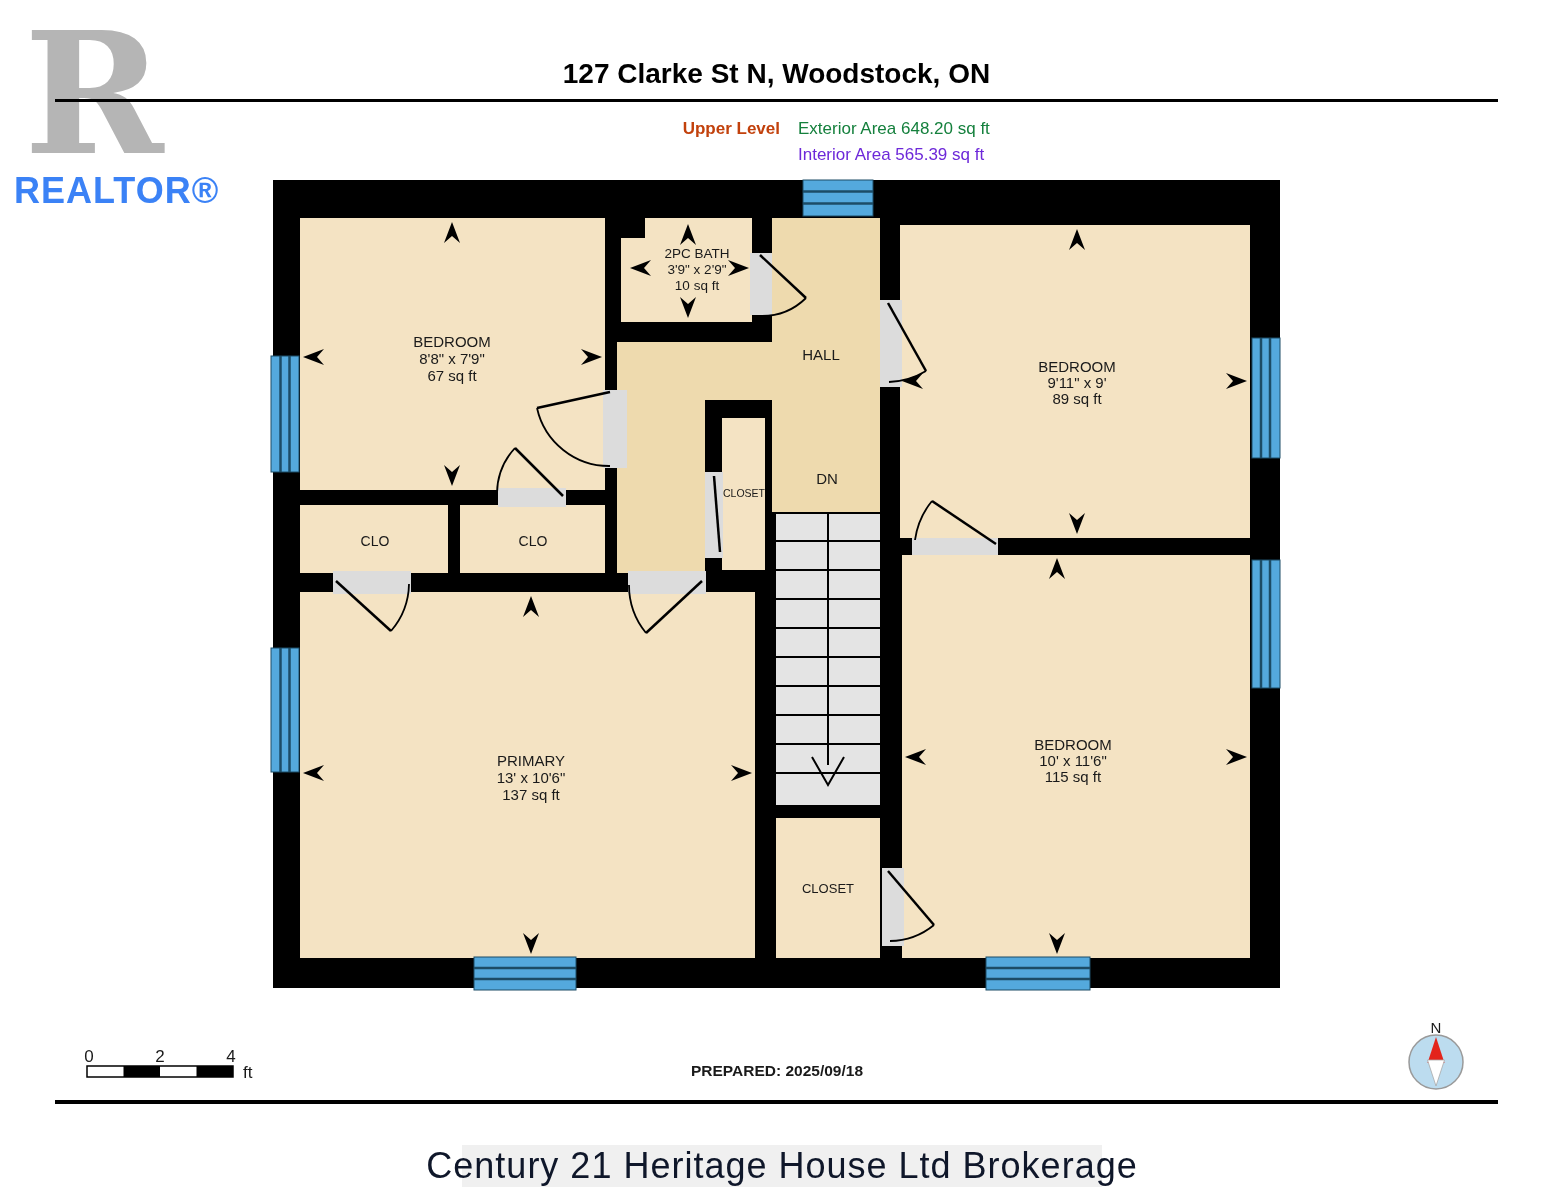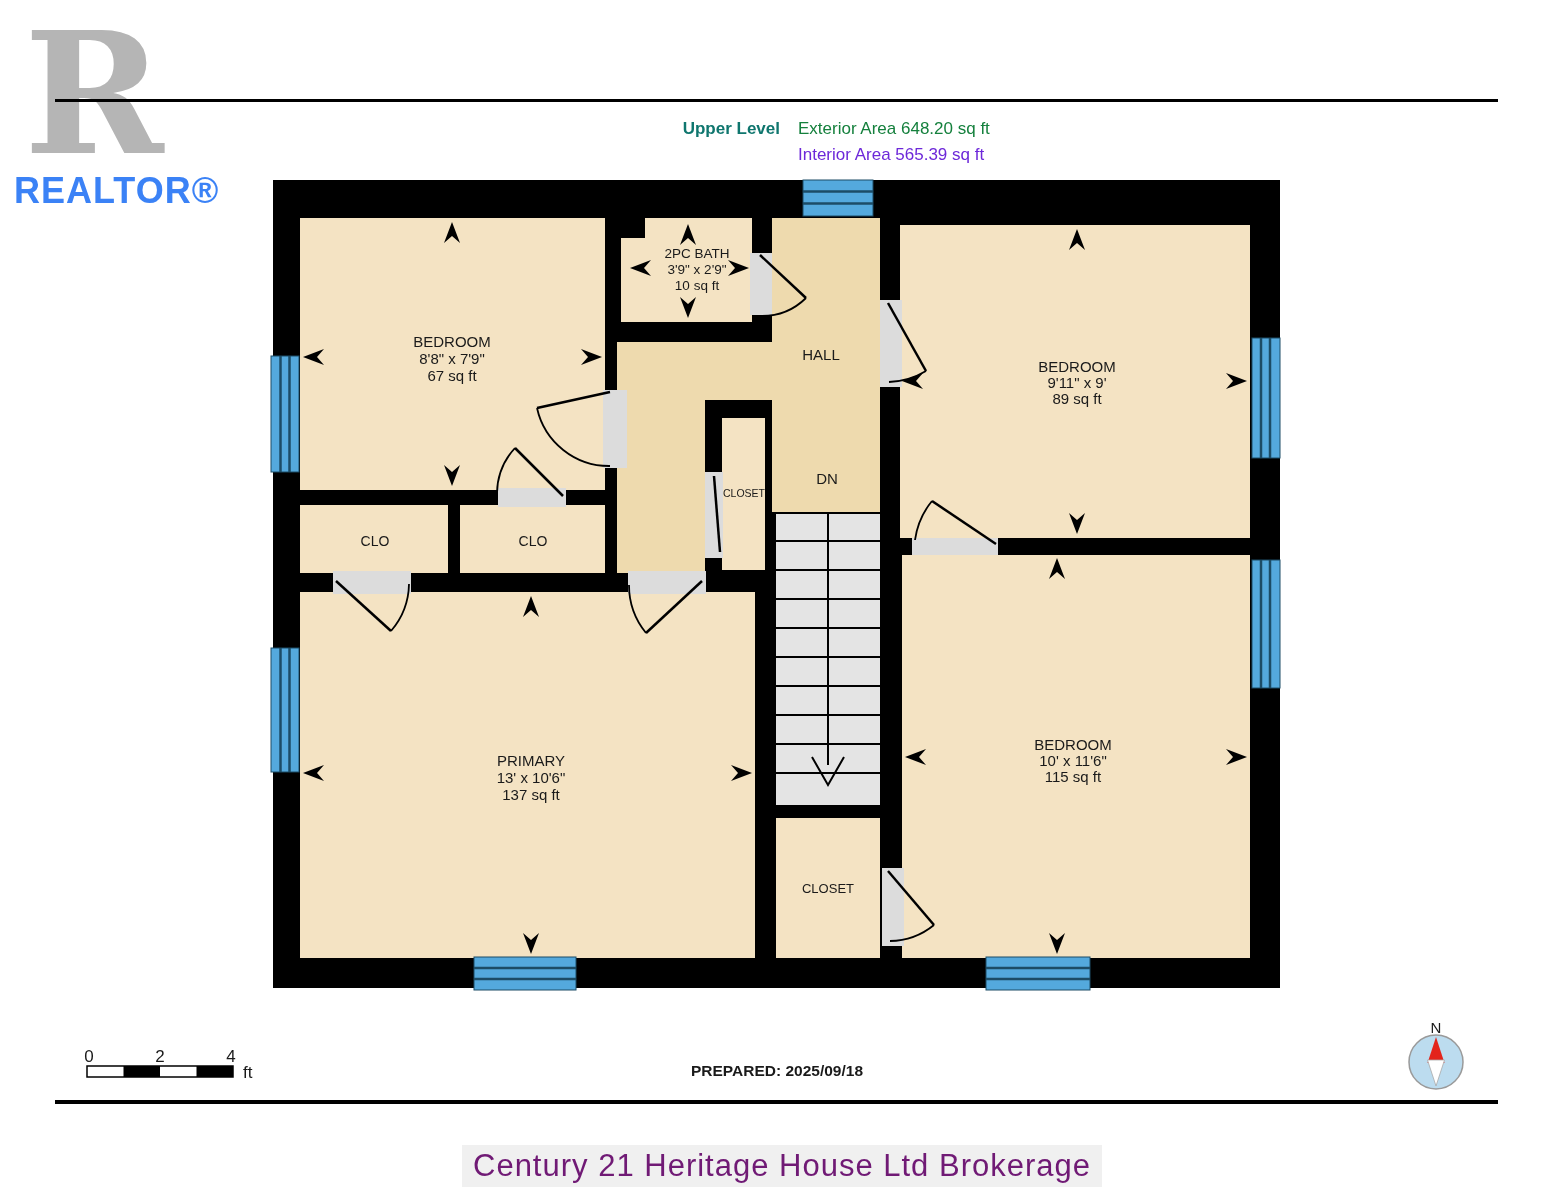--- a/index.html
+++ b/index.html
@@ -7,27 +7,27 @@
         font-family:"Liberation Sans", sans-serif;}
   .abs{position:absolute;}
   
   #logo-r{left:24px;top:10px;font-family:"DejaVu Serif", serif;font-weight:bold;
           font-size:168px;line-height:1;color:#b5b5b5;}
   #logo-text{left:14px;top:170px;font-size:36px;color:#3b82f6;letter-spacing:1px;font-weight:bold;}
   #title{left:0;top:58px;width:1553px;text-align:center;font-size:28px;font-weight:bold;color:#000;}
   .rule{left:55px;width:1443px;background:#000;}
   #rule-top{top:99px;height:3px;}
   #rule-bottom{top:1100px;height:4px;}
-  #level-label{left:0;top:119px;width:780px;text-align:right;font-size:17px;font-weight:bold;color:#0f766e;}
+  #level-label{left:0;top:119px;width:780px;text-align:right;font-size:17px;font-weight:bold;color:#c2410c;}
   #ext-area{left:798px;top:119px;font-size:17px;color:#15803d;}
   #int-area{left:798px;top:145px;font-size:17px;color:#6d28d9;}
   
   #watermark{left:462px;top:1145px;width:640px;height:42px;background:#f0f0f0;
              display:flex;align-items:center;justify-content:center;z-index:1;}
-  #watermark span{font-size:31px;color:#701a75;white-space:nowrap;letter-spacing:1px;}
+  #watermark span{font-size:36px;color:#0f172a;white-space:nowrap;letter-spacing:1px;}
   #disclaimer{left:60px;top:1113px;width:1440px;font-size:16px;color:#111;z-index:2;}
   
   #plan-svg{left:0;top:0;z-index:0;}
   svg text{font-family:"Liberation Sans", sans-serif;fill:#1a1a1a;}
   .lbl15{font-size:15px;}
   .lbl14{font-size:14px;}
   .lbl135{font-size:13.5px;}
   .lbl13{font-size:13px;}
   .lbl105{font-size:10.5px;}
   .lbl17{font-size:17px;}
@@ -37,20 +37,21 @@
   .tread{stroke:#000;stroke-width:2;fill:none;}
   .winline{stroke-width:2.5;}
 </style>
 </head>
 <body>
 
 <div id="page">
 
   <div class="abs" id="logo-r">R</div>
   <div class="abs" id="logo-text">REALTOR®</div>
+  <div class="abs" id="title">127 Clarke St N, Woodstock, ON</div>
   <div class="abs rule" id="rule-top"></div>
   <div class="abs" id="level-label">Upper Level</div>
   <div class="abs" id="ext-area">Exterior Area 648.20 sq ft</div>
   <div class="abs" id="int-area">Interior Area 565.39 sq ft</div>
 
   <svg id="plan-svg" class="abs" width="1553" height="1200" viewBox="0 0 1553 1200">
 
     <rect x="273" y="180" width="1007" height="808" fill="#000000"></rect>
 
     <g>

